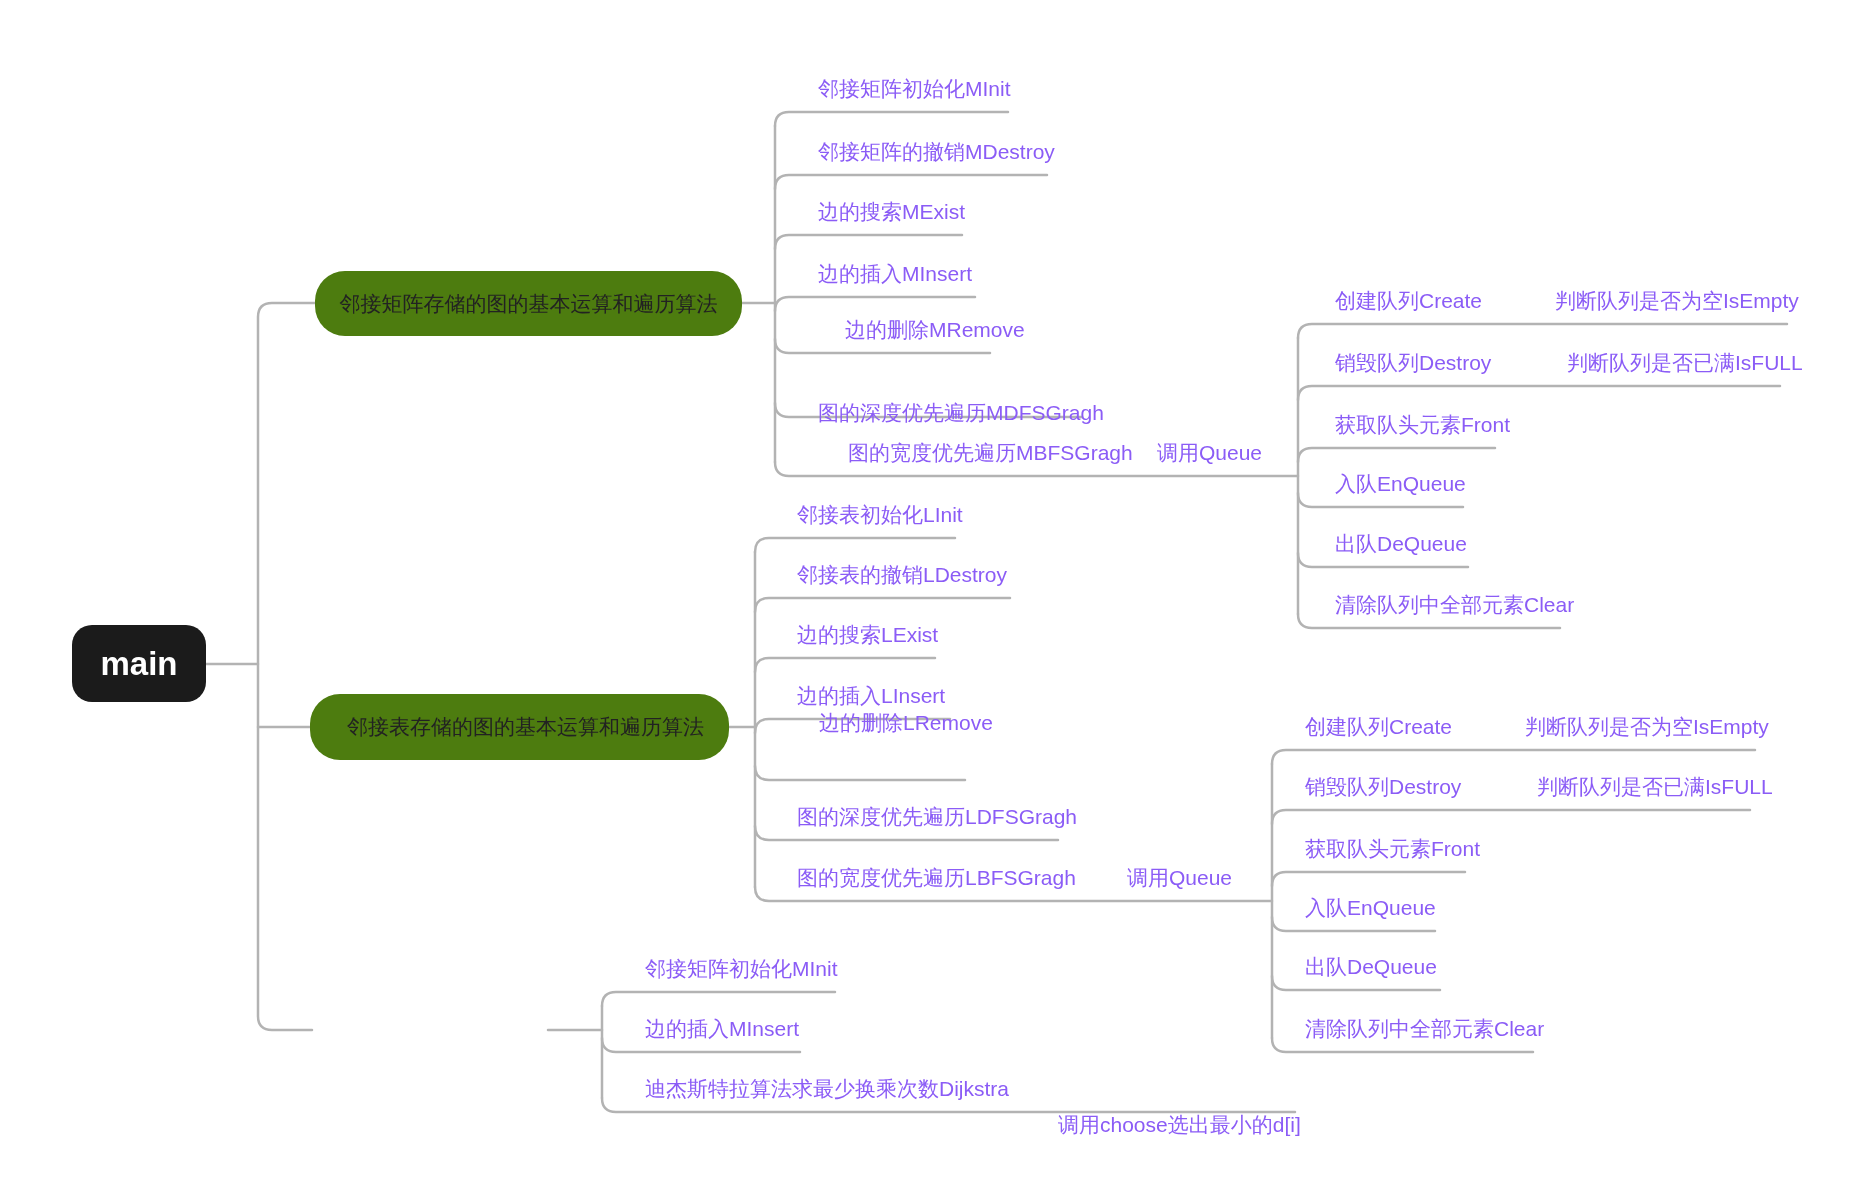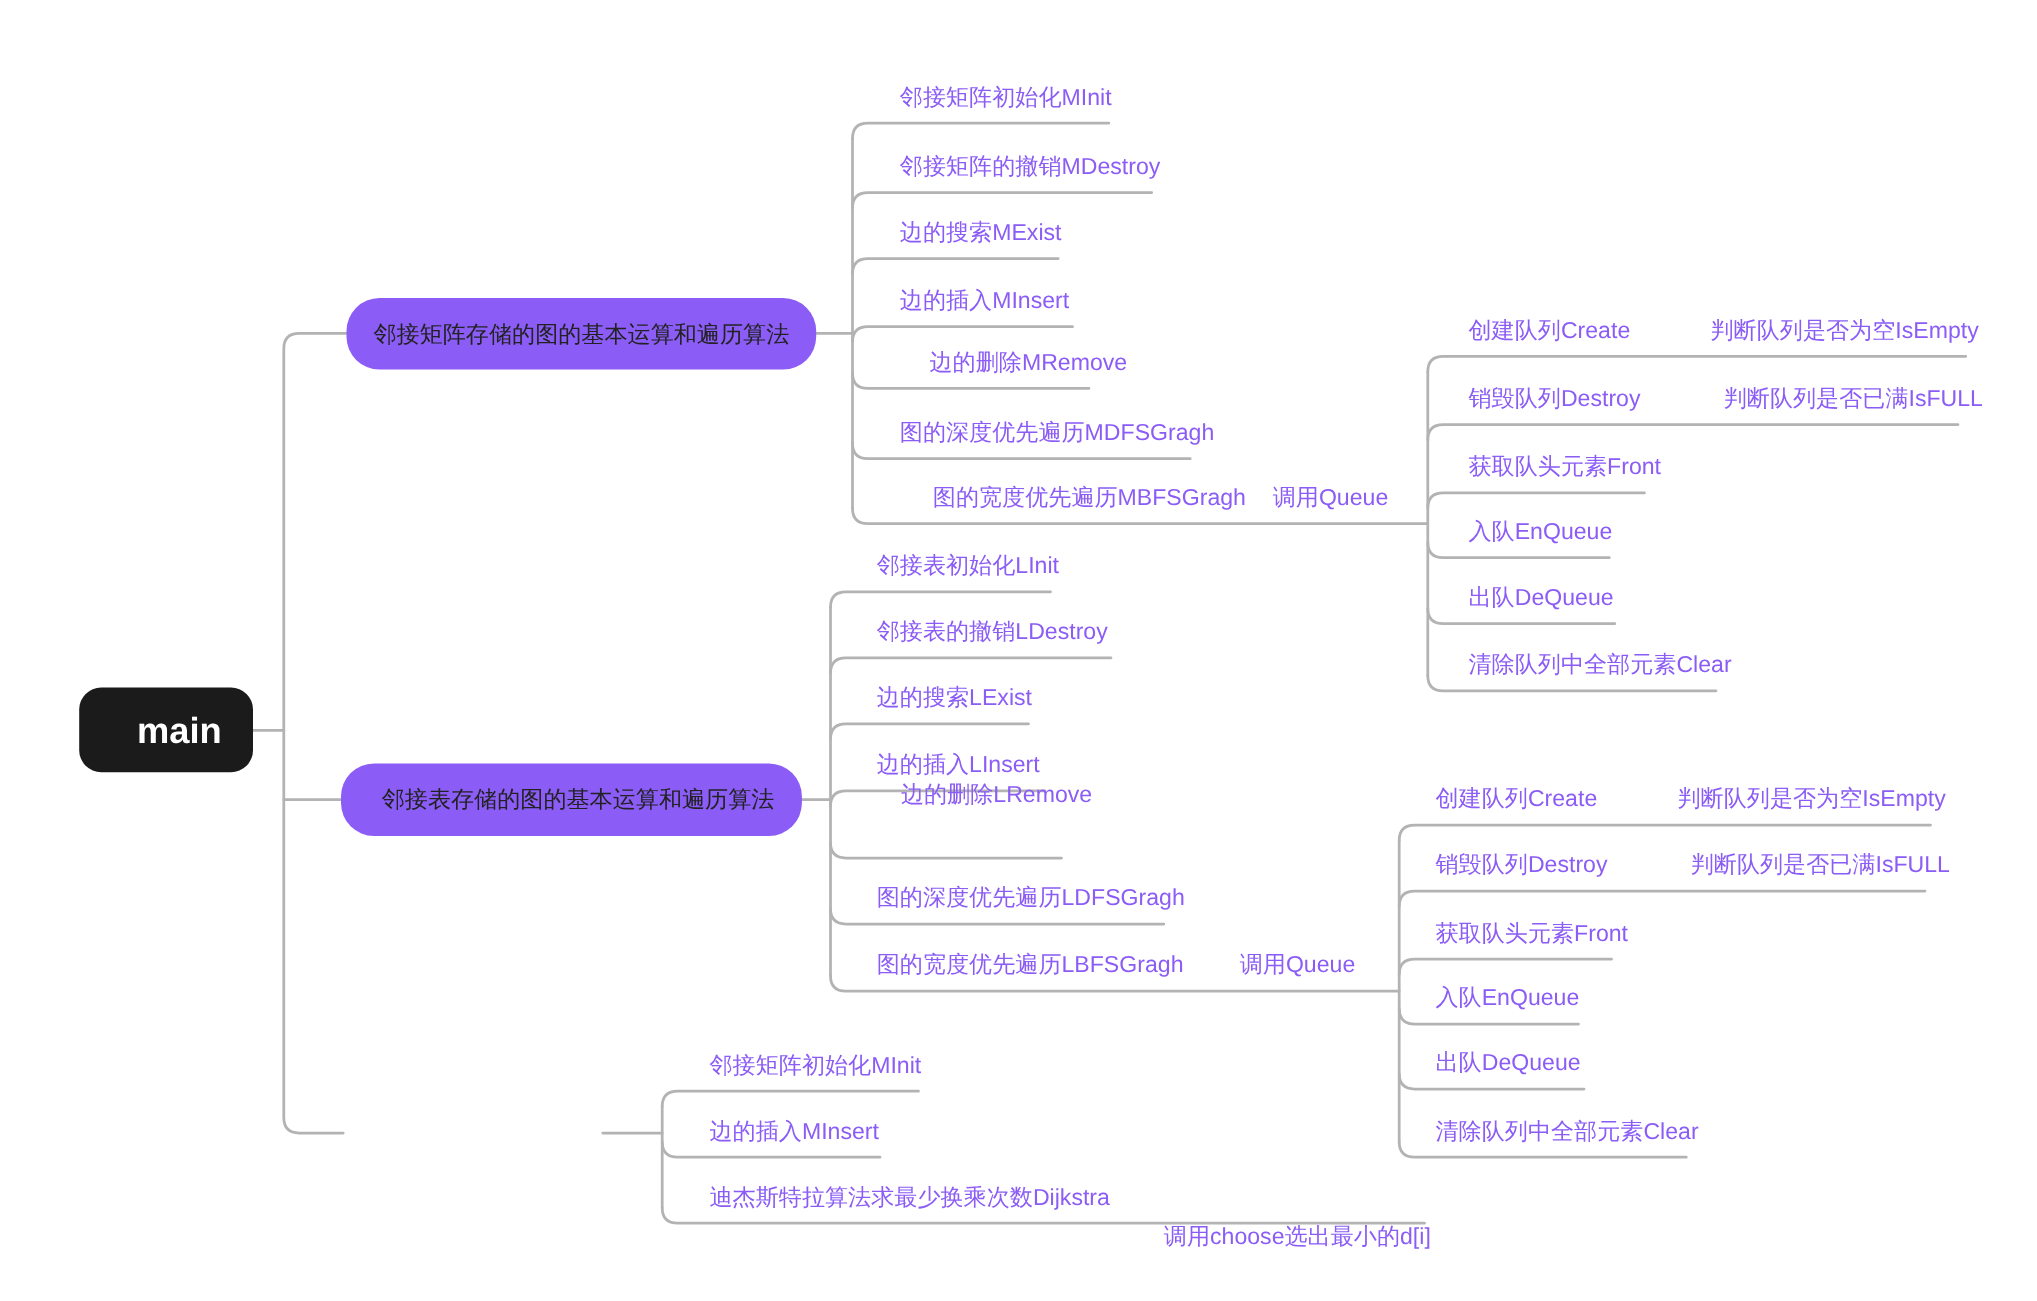--- a/index.html
+++ b/index.html
@@ -9,24 +9,24 @@
     background:#ffffff;
     font-family:"Liberation Sans","DejaVu Sans",sans-serif;
     overflow:hidden;
   }
   #wires{position:absolute;left:0;top:0;}
   .ln{fill:none;stroke:#b3b3b3;stroke-width:2.5;stroke-linecap:round;}
   .root-node{
     position:absolute;left:72px;top:625px;width:134px;height:77px;
     background:#1b1b1b;border-radius:20px;
     display:flex;align-items:center;justify-content:center;
-    color:#ffffff;font-size:33px;font-weight:bold;padding-left:24px;
+    color:#ffffff;font-size:33px;font-weight:bold;
   }
   .branch-node{
-    position:absolute;background:#8b5cf6;border-radius:30px;
+    position:absolute;background:#4d7c0f;border-radius:30px;
     display:flex;align-items:center;justify-content:center;
     color:#222222;font-size:21px;font-weight:500;white-space:nowrap;
   }
   .topic{
     position:absolute;height:30px;line-height:30px;
     color:#8b5cf6;font-size:21px;font-weight:500;white-space:nowrap;
   }
 </style>
 </head>
 <body>
@@ -85,21 +85,21 @@
   <div class="root-node">main</div>
 
   <div class="branch-node" style="left:315px;top:271px;width:427px;height:65px;">邻接矩阵存储的图的基本运算和遍历算法</div>
   <div class="branch-node" style="left:310px;top:694px;width:407px;height:66px;padding-left:12px;">邻接表存储的图的基本运算和遍历算法</div>
 
   <div class="topic" style="left:818px;top:74px;">邻接矩阵初始化MInit</div>
   <div class="topic" style="left:818px;top:137px;">邻接矩阵的撤销MDestroy</div>
   <div class="topic" style="left:818px;top:197px;">边的搜索MExist</div>
   <div class="topic" style="left:818px;top:259px;">边的插入MInsert</div>
   <div class="topic" style="left:845px;top:315px;">边的删除MRemove</div>
-  <div class="topic" style="left:818px;top:379px;">图的深度优先遍历MDFSGragh</div>
+  <div class="topic" style="left:818px;top:398px;">图的深度优先遍历MDFSGragh</div>
   <div class="topic" style="left:818px;top:438px;margin-left:30px;">图的宽度优先遍历MBFSGragh</div>
   <div class="topic" style="left:1157px;top:438px;">调用Queue</div>
 
   <div class="topic" style="left:1335px;top:286px;">创建队列Create</div>
   <div class="topic" style="left:1555px;top:286px;">判断队列是否为空IsEmpty</div>
   <div class="topic" style="left:1335px;top:348px;">销毁队列Destroy</div>
   <div class="topic" style="left:1567px;top:348px;">判断队列是否已满IsFULL</div>
   <div class="topic" style="left:1335px;top:410px;">获取队头元素Front</div>
   <div class="topic" style="left:1335px;top:469px;">入队EnQueue</div>
   <div class="topic" style="left:1335px;top:529px;">出队DeQueue</div>

